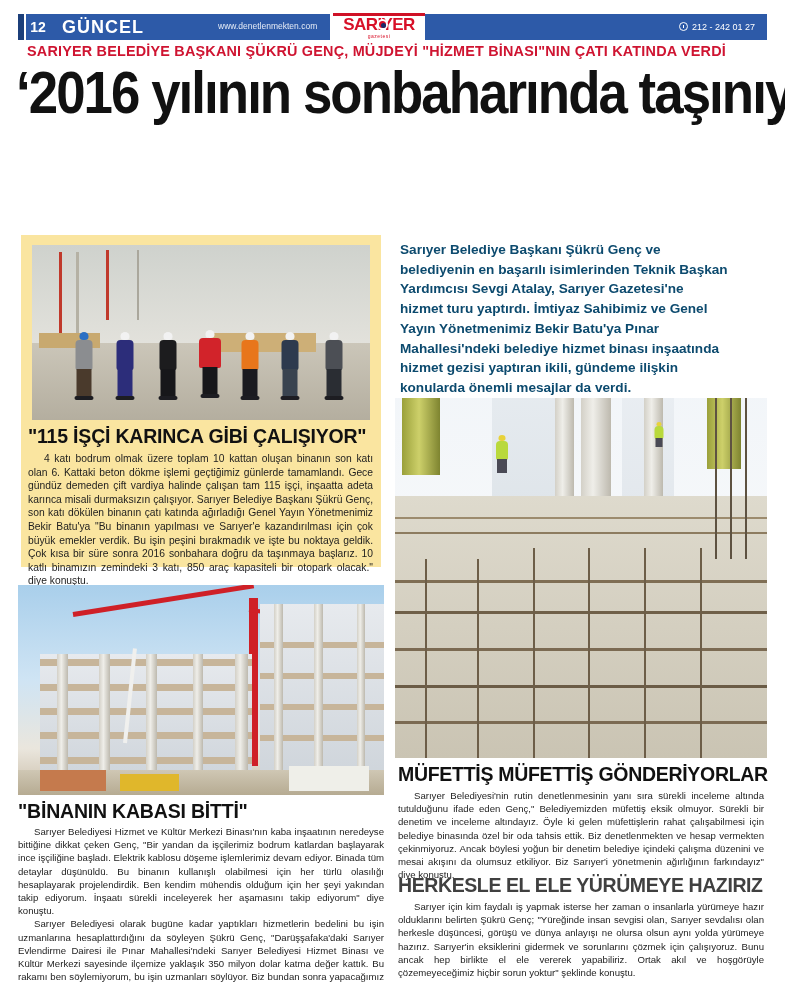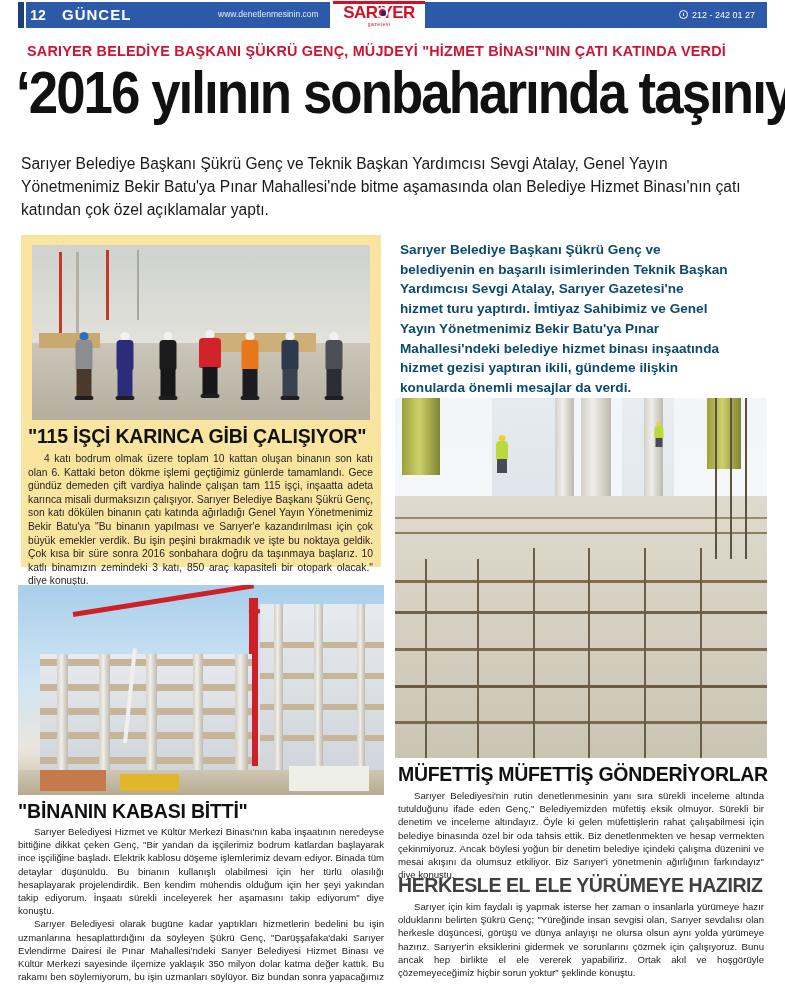--- a/index.html
+++ b/index.html
@@ -5,27 +5,27 @@
   * { box-sizing: border-box; margin: 0; padding: 0; }
   html, body {
     width: 785px; height: 984px;
     background: #ffffff;
     font-family: "Liberation Sans", sans-serif;
     overflow: hidden;
   }
   .page { position: relative; width: 785px; height: 984px; background: #fff; }
 
   
-  .masthead { position: absolute; left: 0; top: 0; width: 785px; height: 30px; }
+  .masthead { position: absolute; left: 0; top: 12px; width: 785px; height: 30px; }
   .mh-accent { position: absolute; left: 18px; top: 2px; width: 6px; height: 26px; background: #1c3f7a; }
   .mh-pagebox { position: absolute; left: 26px; top: 2px; width: 24px; height: 26px; background: #2d5aa8;
       color: #fff; font-weight: bold; font-size: 14px; display: flex; align-items: center; justify-content: center; }
   .mh-bar1 { position: absolute; left: 50px; top: 2px; width: 280px; height: 26px; background: #2d5aa8; }
   .mh-section { position: absolute; left: 62px; top: 4px; height: 22px; color: #fff; font-weight: bold;
-      font-size: 15px; letter-spacing: 1px; line-height: 22px; text-align: center; }
+      font-size: 18px; letter-spacing: 1px; line-height: 22px; text-align: center; }
   .mh-url { position: absolute; left: 218px; top: 7px; color: #e6ecf7; font-size: 8.5px; line-height: 14px; }
   .mh-logo { position: absolute; left: 333px; top: 1px; width: 92px; height: 27px; background: #ffffff; }
   .mh-logo-top { position: absolute; left: 0; top: 0; width: 92px; height: 3px; background: #cf1126; }
   .mh-logo-txt { position: absolute; left: 0; top: 2px; width: 92px; height: 19px; color: #d81028;
       font-weight: bold; font-size: 17px; letter-spacing: -0.6px; text-align: center; line-height: 19px;
       font-family: "Liberation Sans", sans-serif; }
   .mh-logo-dot { position: absolute; left: 44px; top: 6px; width: 11px; height: 11px; border-radius: 50%;
       background: #d81028; border: 2px solid #fff; }
   .mh-logo-dot:after { content:""; position:absolute; left:2px; top:2px; width:5px; height:5px; border-radius:50%; background:#1b2a6b; }
   .mh-logo-sub { position: absolute; left: 0; top: 20px; width: 92px; text-align: center; font-size: 5px;
@@ -101,38 +101,37 @@
 </head>
 <body>
 
 <div class="page">
 
   <div class="masthead">
     <div class="mh-accent"></div>
     <div class="mh-bar1"></div>
     <div class="mh-pagebox">12</div>
     <div class="mh-section">GÜNCEL</div>
-    <div class="mh-url">www.denetlenmesinin.com</div>
+    <div class="mh-url">www.denetlenmekten.com</div>
 
     <div class="mh-logo">
       <div class="mh-logo-top"></div>
       <div class="mh-logo-txt">SARIYER</div>
       <div class="mh-logo-dot"></div>
       <div class="mh-logo-sub">gazetesi</div>
     </div>
 
     <div class="mh-bar2"></div>
     <div class="mh-phone">
       <span class="mh-clock"></span><span>212 - 242 01 27</span>
     </div>
   </div>
 
   <div class="kicker">SARIYER BELEDİYE BAŞKANI ŞÜKRÜ GENÇ, MÜJDEYİ "HİZMET BİNASI"NIN ÇATI KATINDA VERDİ</div>
   <div class="headline">‘2016 yılının sonbaharında taşınıyoruz’</div>
-  <div class="deck">Sarıyer Belediye Başkanı Şükrü Genç ve Teknik Başkan Yardımcısı Sevgi Atalay, Genel Yayın Yönetmenimiz Bekir Batu'ya Pınar Mahallesi'nde bitme aşamasında olan Belediye Hizmet Binası'nın çatı katından çok özel açıklamalar yaptı.</div>
 
   <div class="yellowbox"></div>
 
   <div class="photo1">
     <div class="sky"></div>
     <div class="slab" style="left:0; top:0; width:100%; height:58%; background:linear-gradient(#cfd2cd,#e3e2dc);"></div>
 
     <div class="rebar" style="left:8%;  top:4%; width:3px; height:46%; background:#c0392b;"></div>
     <div class="rebar" style="left:13%; top:4%; width:3px; height:46%; background:#b5b1a4;"></div>
     <div class="rebar" style="left:22%; top:3%; width:3px; height:40%; background:#c0392b;"></div>

